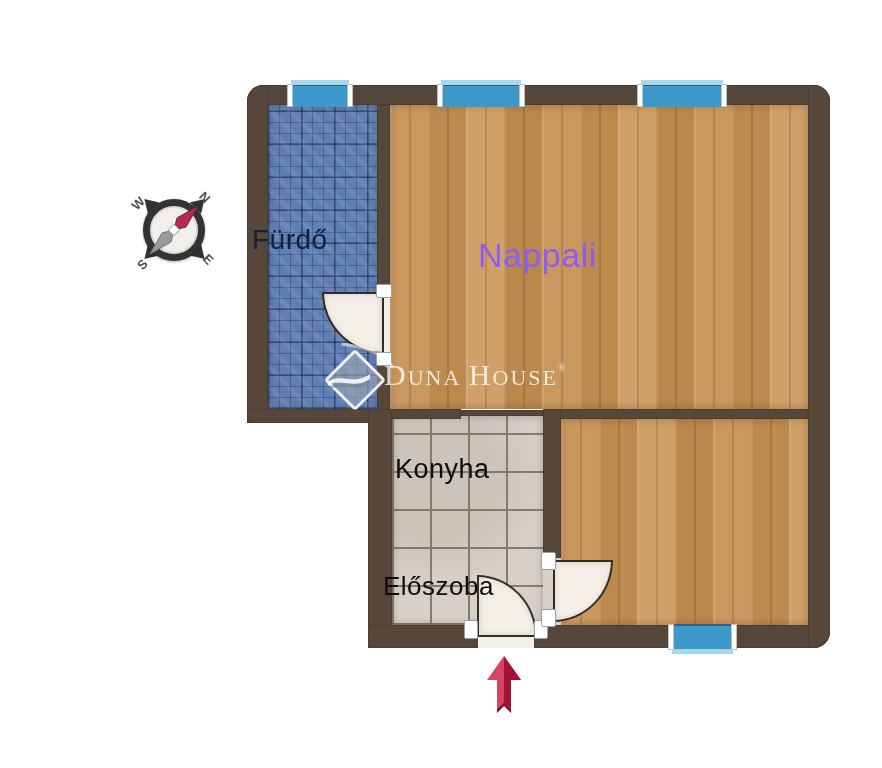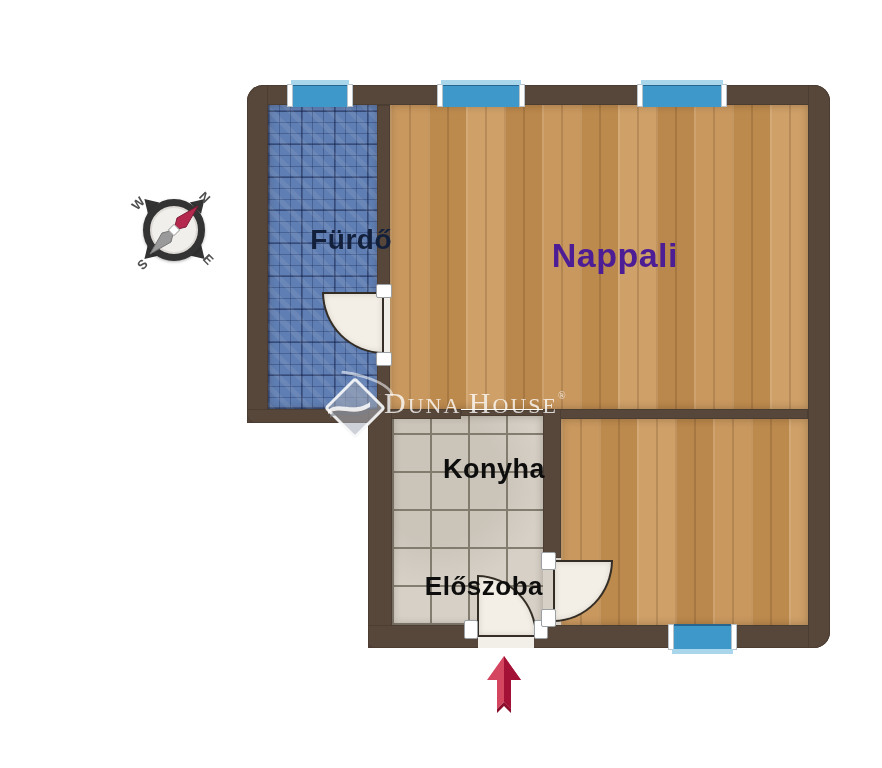--- a/index.html
+++ b/index.html
@@ -70,29 +70,29 @@
   .opening-bath{left:377px;top:293px;width:13px;height:64px;}
   .tab{position:absolute;background:#ffffff;border:1px solid #9aa0a4;box-sizing:border-box;border-radius:2px;}
   .tab-bath-top{left:376px;top:284px;width:16px;height:14px;}
   .tab-bath-bottom{left:376px;top:352px;width:16px;height:14px;}
   .tab-entry-left{left:464px;top:620px;width:14px;height:19px;}
   .tab-entry-right{left:534px;top:620px;width:14px;height:19px;}
   .tab-bed-top{left:541px;top:552px;width:15px;height:18px;}
   .tab-bed-bottom{left:541px;top:609px;width:15px;height:18px;}
 
   
-  .room-label{position:absolute;font-weight:bold;text-align:right;letter-spacing:.5px;}
+  .room-label{position:absolute;font-weight:normal;text-align:left;letter-spacing:.5px;}
   .lbl-furdo{left:252px;top:224px;width:140px;font-size:28px;color:#13203c;}
-  .lbl-nappali{left:478px;top:236px;width:200px;font-size:34px;color:#4c1d95;}
+  .lbl-nappali{left:478px;top:236px;width:200px;font-size:34px;color:#8b5cf6;}
   .lbl-konyha{left:395px;top:454px;width:150px;font-size:27px;color:#0d0d0d;}
   .lbl-eloszoba{left:383px;top:571px;width:160px;font-size:26px;color:#0d0d0d;}
   .lbl-haloszoba{left:578px;top:501px;width:200px;font-size:31px;color:#201709;}
 
   
-  .watermark{position:absolute;left:322px;top:352px;width:250px;height:58px;margin-top:28px;}
+  .watermark{position:absolute;left:322px;top:352px;width:250px;height:58px;}
   .wm-diamond{position:absolute;left:11px;top:6px;width:38px;height:38px;transform:rotate(45deg);
     background:rgba(165,172,182,.55);border:3px solid rgba(255,255,255,.85);border-radius:4px;}
   .wm-wave{position:absolute;left:2px;top:14px;width:50px;height:28px;}
   .wm-arc{position:absolute;left:18px;top:-6px;width:52px;height:16px;border:3px solid rgba(255,255,255,.55);
     border-bottom:none;border-left:none;border-radius:0 100% 0 0;transform:rotate(8deg);}
   .wm-text{position:absolute;left:62px;top:6px;white-space:nowrap;
     font-family:"Liberation Serif",serif;color:rgba(255,255,255,.78);letter-spacing:2px;}
   .wm-text .big{font-size:30px;}
   .wm-text .small{font-size:22px;}
   .wm-text .reg{font-size:10px;vertical-align:14px;}

